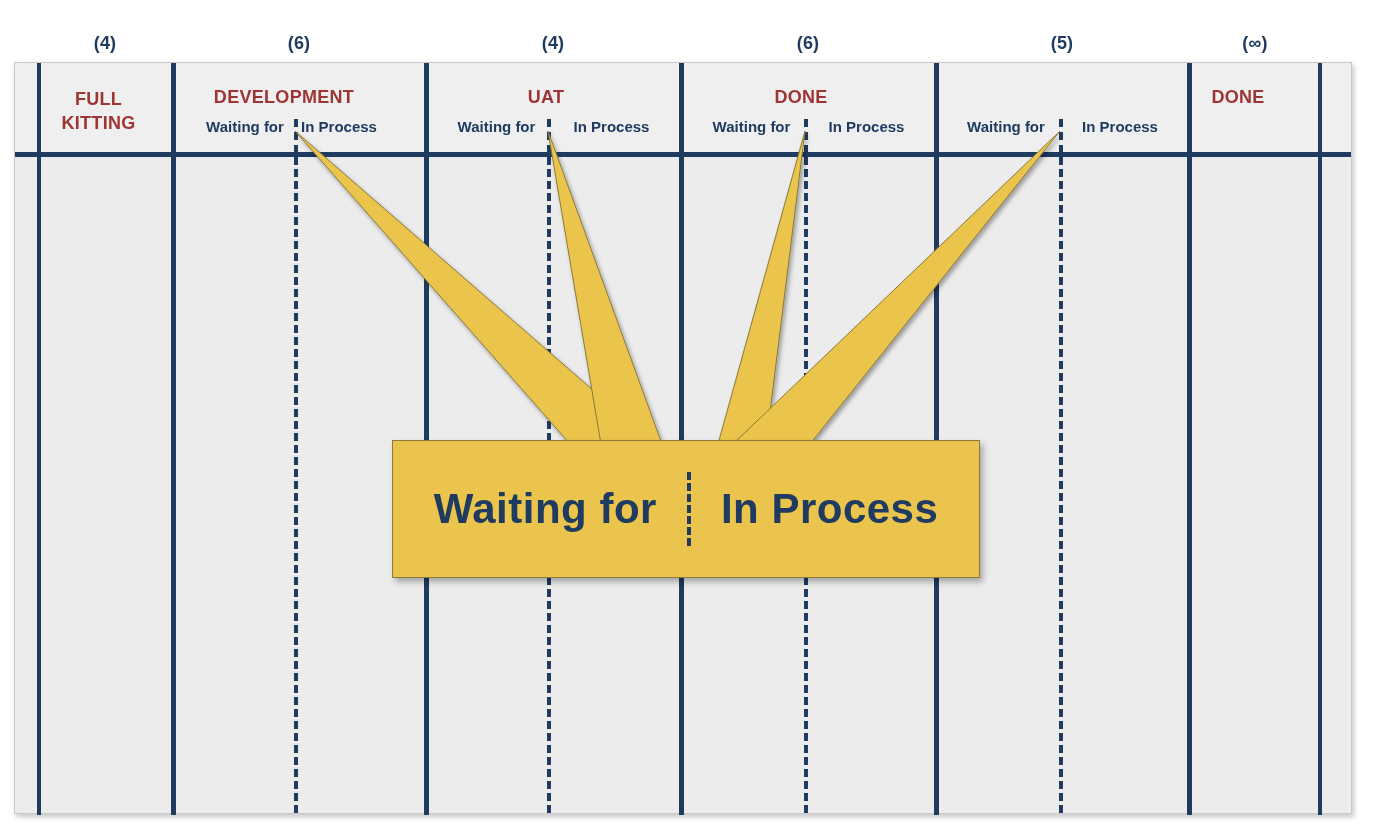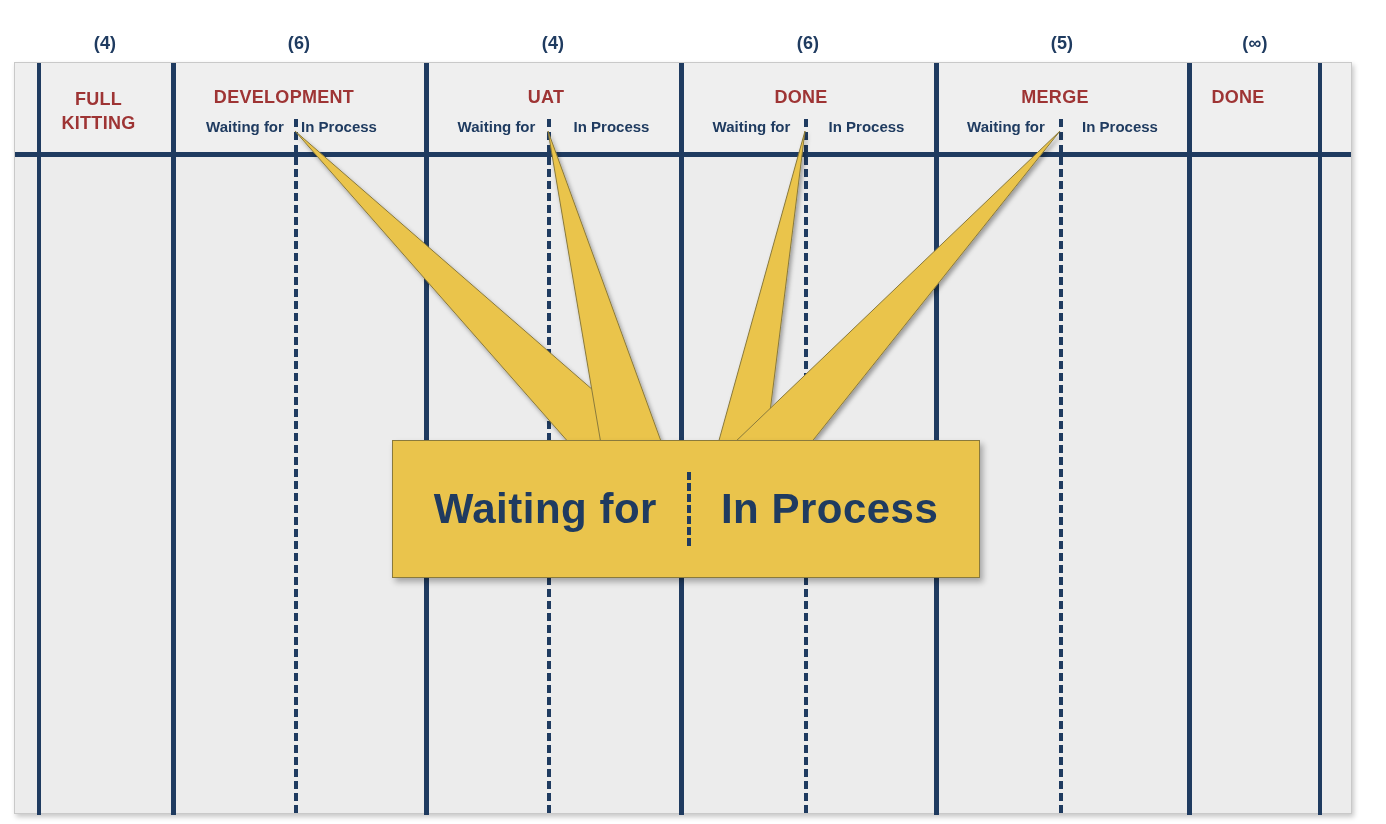--- a/index.html
+++ b/index.html
@@ -247,21 +247,20 @@
 
     <div class="stage-head" style="left:669px; width:250px;">
       <div class="stage-name">DONE</div>
       <div class="sub-labels">
         <div class="sub-label">Waiting for</div>
         <div class="sub-label">In Process</div>
       </div>
     </div>
 
     <div class="stage-head" style="left:924px; width:248px;">
-      <div class="stage-name">MERGE</div>
       <div class="sub-labels">
         <div class="sub-label">Waiting for</div>
         <div class="sub-label">In Process</div>
       </div>
     </div>
 
     <div class="stage-head" style="left:1177px; width:108px;">
       <div class="stage-name">DONE</div>
     </div>
 

